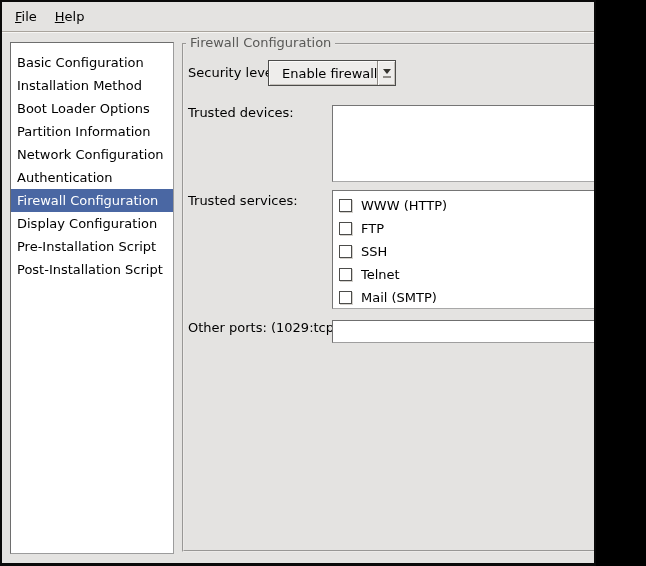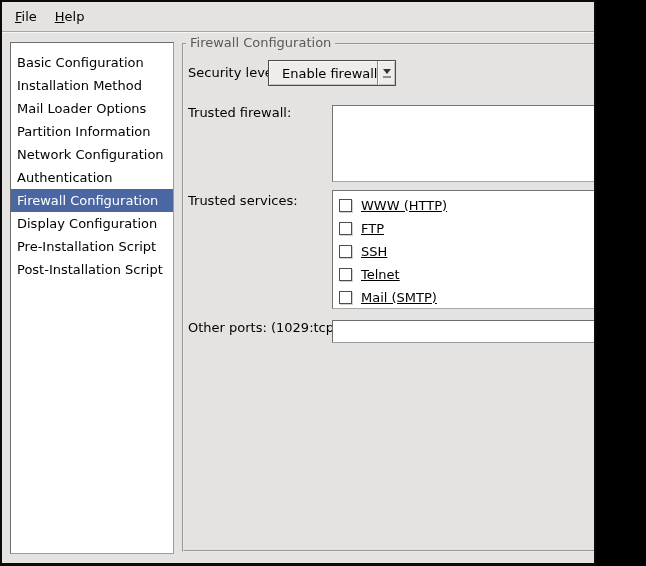--- a/index.html
+++ b/index.html
@@ -54,21 +54,21 @@
     position:absolute;box-sizing:border-box;background:#fff;
     border:1px solid;border-color:#757575 #a8a8a8 #a8a8a8 #757575;
   }
   .devices-box{left:330px;top:71px;width:297px;height:77px;}
   .services-box{left:330px;top:156px;width:297px;height:119px;padding-top:3px;overflow:hidden;}
   .svc-row{height:23px;display:flex;align-items:center;padding-left:6px;cursor:default;}
   .cb{
     width:13px;height:13px;box-sizing:border-box;background:#fff;
     border:1px solid #4c4c4a;box-shadow:1px 1px 0 #d4d1cc;margin-right:9px;flex:none;
   }
-  .svc-label{white-space:nowrap;text-decoration:underline;}
+  .svc-label{white-space:nowrap;}
   .textinput{
     position:absolute;left:330px;top:286px;width:295px;height:23px;box-sizing:border-box;
     background:#fff;border:1px solid;border-color:#6f6f6f #9e9e9e #9e9e9e #6f6f6f;
     font:13px "DejaVu Sans","Liberation Sans",sans-serif;padding:0 4px;outline:none;
   }
 </style>
 </head>
 <body>
 
 <div class="window" style="background: rgb(228, 227, 225);">
@@ -76,21 +76,21 @@
   <div class="menubar">
     <div class="menu-item"><span class="mn">F</span><span>ile</span></div>
     <div class="menu-item"><span class="mn">H</span><span>elp</span></div>
   </div>
 
   <div class="content">
 
     <div class="sidebar">
       <div class="side-item">Basic Configuration</div>
       <div class="side-item">Installation Method</div>
-      <div class="side-item">Mail Loader Options</div>
+      <div class="side-item">Boot Loader Options</div>
       <div class="side-item">Partition Information</div>
       <div class="side-item">Network Configuration</div>
       <div class="side-item">Authentication</div>
       <div class="side-item selected" style="background: rgb(74, 103, 163); color: rgb(255, 255, 255);">Firewall Configuration</div>
       <div class="side-item">Display Configuration</div>
       <div class="side-item">Pre-Installation Script</div>
       <div class="side-item">Post-Installation Script</div>
     </div>
 
     <div class="frame"></div>
@@ -99,21 +99,21 @@
     <div class="fld-label" style="left:186px;top:31px;">Security level:</div>
 
     <div class="combo">
       <div class="combo-text">Enable firewall</div>
       <div class="combo-arrow-box">
         <div class="tri"></div>
         <div class="tri-bar"></div>
       </div>
     </div>
 
-    <div class="fld-label" style="left:186px;top:71px;">Trusted firewall:</div>
+    <div class="fld-label" style="left:186px;top:71px;">Trusted devices:</div>
     <div class="listbox devices-box"></div>
 
     <div class="fld-label" style="left:186px;top:159px;">Trusted services:</div>
     <div class="listbox services-box">
       <div class="svc-row">
         <span class="cb"></span>
         <span class="svc-label">WWW (HTTP)</span>
       </div>
       <div class="svc-row">
         <span class="cb"></span>

